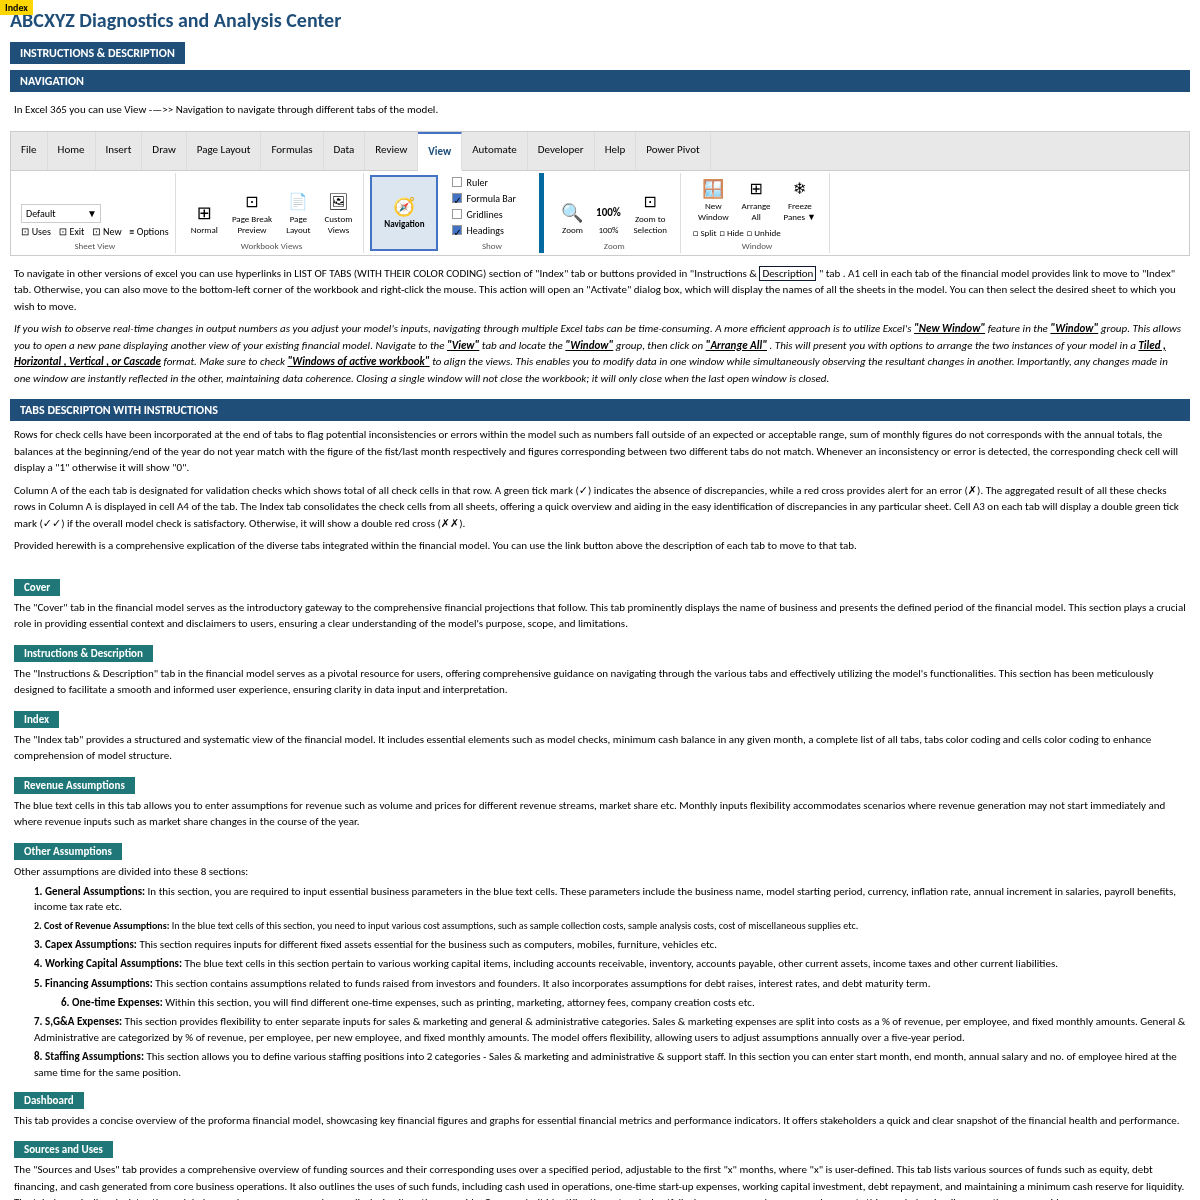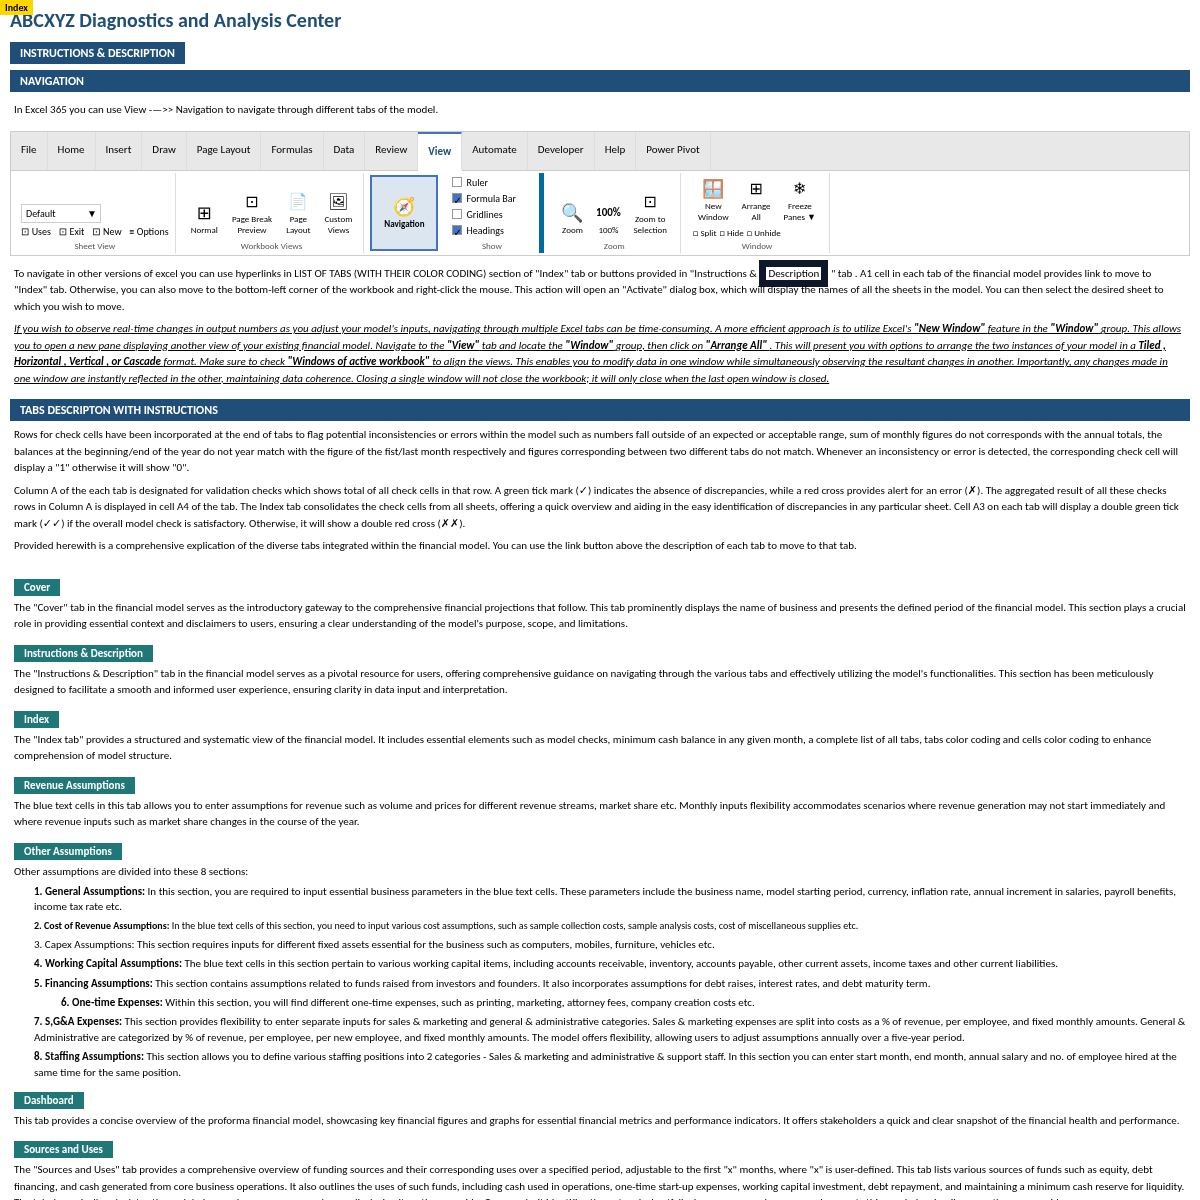--- a/index.html
+++ b/index.html
@@ -121,21 +121,21 @@
     }
     .tab-section {
       margin: 8px 14px;
     }
     .tab-section p {
       font-size: 11px;
       line-height: 1.5;
       margin-bottom: 4px;
     }
     .description-text {
-      border: 7px solid #0f172a;
+      border: 1px solid #0f172a;
       padding: 0 2px;
     }
     ol li {
       margin-left: 20px;
       margin-bottom: 4px;
       font-size: 11px;
       line-height: 1.4;
     }
     .teal-btn {
       background: #1F7777;
@@ -298,21 +298,21 @@
     </div>
   </div>
 
   
   <div class="content-area">
     <p>
       <span>To navigate in other versions of excel you can use hyperlinks in LIST OF TABS (WITH THEIR COLOR CODING) section of "Index" tab or buttons provided in  "Instructions &amp;</span>
       <span class="description-text">Description</span>
       <span>" tab . A1 cell in each tab of the financial model provides link to move to "Index" tab. Otherwise, you can also move to the bottom-left corner of the workbook and right-click the mouse. This action will open an "Activate" dialog box, which will display the names of all the sheets in the model. You can then select the desired sheet to which you wish to move.</span>
     </p>
-    <p class="italic-text" style="font-size:11px; line-height:1.5;text-decoration:underline;">
+    <p class="italic-text" style="font-size:11px; line-height:1.5;">
       <span>If you wish to observe real-time changes in output numbers as you adjust your model's inputs, navigating through multiple Excel tabs can be time-consuming. A more efficient approach is to utilize Excel's </span>
       <span class="bold-text underline-text">"New Window"</span>
       <span> feature in the </span>
       <span class="bold-text underline-text">"Window"</span>
       <span> group. This allows you to open a new pane displaying another view of your existing financial model. Navigate to the </span>
       <span class="bold-text underline-text">"View"</span>
       <span> tab and locate the </span>
       <span class="bold-text underline-text">"Window"</span>
       <span> group, then click on </span>
       <span class="bold-text underline-text">"Arrange All"</span>
@@ -357,21 +357,21 @@
     <p>The blue text cells in this tab allows you to enter assumptions for revenue such as volume and prices for different revenue streams, market share etc. Monthly inputs flexibility accommodates scenarios where revenue generation may not start immediately and where revenue inputs such as market share changes in the course of the year.</p>
   </div>
 
   
   <div class="tab-section">
     <div class="teal-btn">Other Assumptions</div>
     <p>Other assumptions are divided into these 8 sections:</p>
     <ol style="list-style:none; margin:0; padding:0;">
     <li style="margin-bottom: 4px; font-size: 11px; line-height: 1.4;"><span style="font-weight:bold;text-align:center;">1. General Assumptions:</span> In this section, you are required to input essential business parameters in the blue text cells. These parameters include the business name, model starting period, currency, inflation rate, annual increment in salaries, payroll benefits, income tax rate etc.</li>
         <li style="margin-bottom: 4px; font-size: 10px; line-height: 1.4;"><span style="font-weight:bold;">2. Cost of Revenue Assumptions:</span> In the blue text cells of this section, you need to input various cost assumptions, such as sample collection costs, sample analysis costs, cost of miscellaneous supplies etc.</li>
-        <li style="margin-bottom: 4px; font-size: 11px; line-height: 1.4;"><span style="font-weight:normal;">3. Capex Assumptions:</span> This section requires inputs for different fixed assets essential for the business such as computers, mobiles, furniture, vehicles etc.</li>
+        <li style="margin-bottom: 4px; font-size: 11px; line-height: 1.4;"><span style="font-weight:bold;">3. Capex Assumptions:</span> This section requires inputs for different fixed assets essential for the business such as computers, mobiles, furniture, vehicles etc.</li>
         <li style="margin-bottom: 4px; font-size: 11px; line-height: 1.4;"><span style="font-weight:bold;">4. Working Capital Assumptions:</span> The blue text cells in this section pertain to various working capital items, including accounts receivable, inventory, accounts payable, other current assets, income taxes and other current liabilities.</li>
         <li style="margin-bottom: 4px; font-size: 11px; line-height: 1.4;"><span style="font-weight:bold;">5. Financing Assumptions:</span> This section contains assumptions related to funds raised from investors and founders. It also incorporates assumptions for debt raises, interest rates, and debt maturity term.</li>
         <li style="margin-bottom: 4px; font-size: 11px; line-height: 1.4; margin-left: 47px;"><span style="font-weight:bold;">6. One-time Expenses:</span> Within this section, you will find different one-time expenses, such as printing, marketing, attorney fees, company creation costs etc.</li>
         <li style="margin-bottom: 4px; font-size: 11px; line-height: 1.4;"><span style="font-weight:bold;">7. S,G&amp;A Expenses:</span> This section provides flexibility to enter separate inputs for sales &amp; marketing and general &amp; administrative categories. Sales &amp; marketing expenses are split into costs as a % of revenue, per employee, and fixed monthly amounts. General &amp; Administrative are categorized by % of revenue, per employee, per new employee, and fixed monthly amounts. The model offers flexibility, allowing users to adjust assumptions annually over a  five-year period.</li>
         <li style="margin-bottom: 4px; font-size: 11px; line-height: 1.4;"><span style="font-weight:bold;">8. Staffing Assumptions:</span> This section allows you to define various staffing positions into 2 categories - Sales &amp; marketing and administrative &amp; support staff. In this section you can enter start month, end month, annual salary and no. of employee hired at  the same time for the same position.</li>
       </ol>
   </div>
 
   
   <div class="tab-section">

